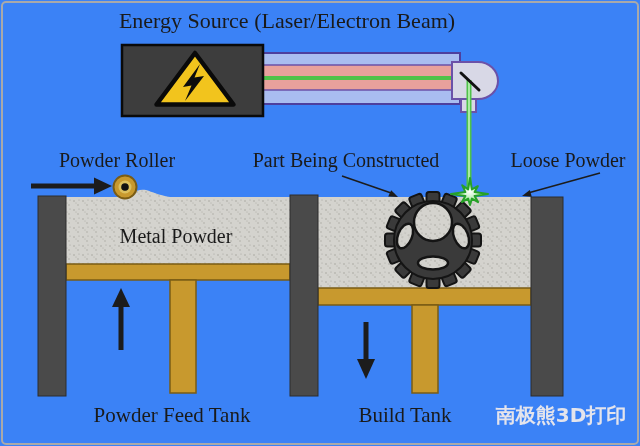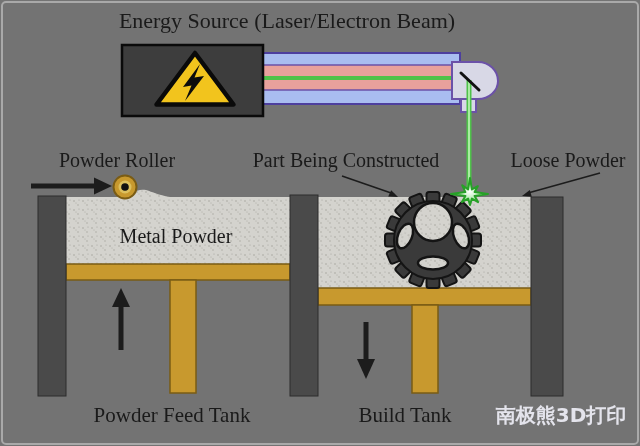--- a/index.html
+++ b/index.html
@@ -1,16 +1,16 @@
 <!DOCTYPE html>
 <html><head>
 <meta charset="utf-8">
 <style>
   html,body{margin:0;padding:0;background:#fff;}
-  .canvas{position:relative;width:640px;height:446px;background:#737373;overflow:hidden;
+  .canvas{position:relative;width:640px;height:446px;background:#3b82f6;overflow:hidden;
           font-family:"Liberation Serif", serif;}
   .frame{position:absolute;inset:1px;border:2px solid #a9a9a9;border-radius:5px;pointer-events:none;}
   svg{position:absolute;left:0;top:0;}
   text{font-family:"Liberation Serif", serif;}
   .wmark{font-family:"DejaVu Sans", sans-serif;font-weight:bold;}
 </style>
 </head>
 <body>
 
 <div class="canvas">

